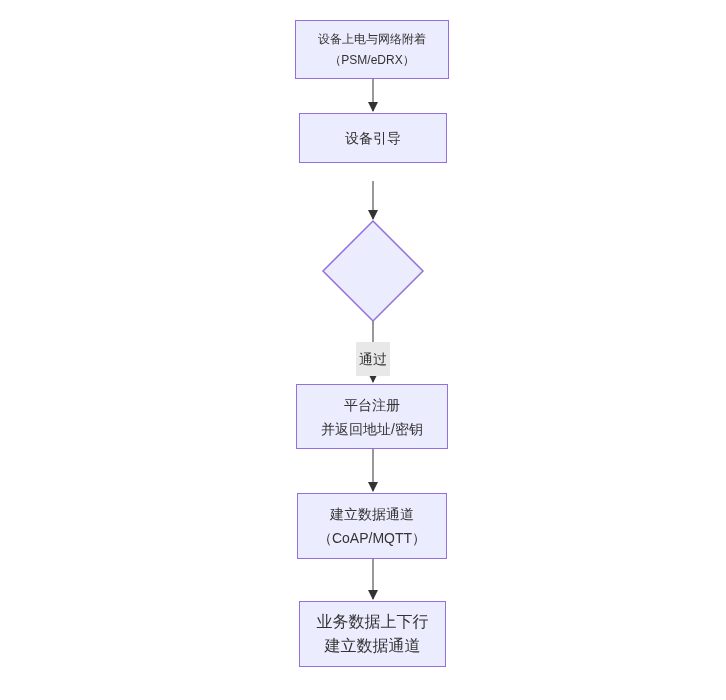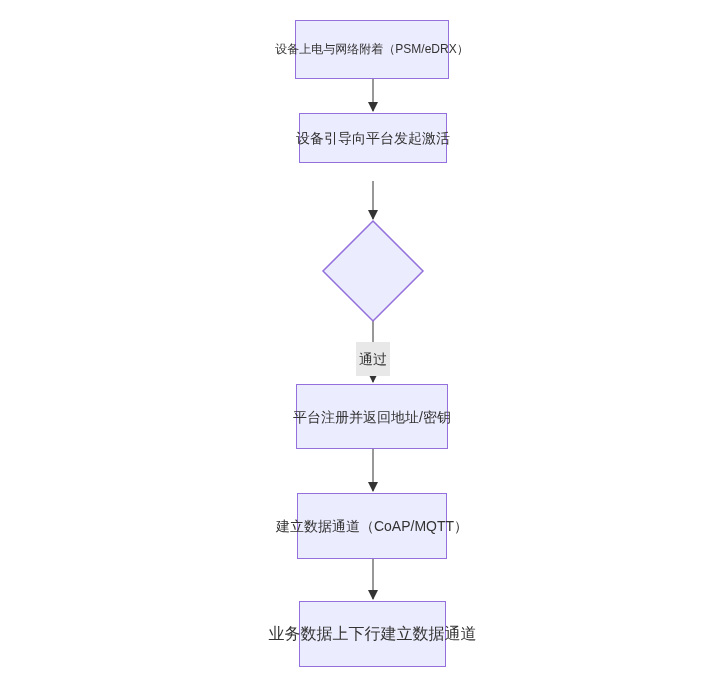--- a/index.html
+++ b/index.html
@@ -26,21 +26,21 @@
   }
   .diamond-shape {
     fill: var(--node-fill, #ececff);
     stroke: var(--node-border, #9370db);
     stroke-width: 1.5;
   }
   .node {
     position: absolute;
     box-sizing: border-box;
     display: flex;
-    flex-direction: row;
+    flex-direction: column;
     align-items: center;
     justify-content: center;
     background: var(--node-fill, #ececff);
     border: 1.5px solid var(--node-border, #9370db);
     color: var(--node-text, #333333);
     text-align: center;
   }
   .node .line { display: block; white-space: nowrap; }
   .node-1 { left: 295px; top: 20px;  width: 154px; height: 59px; font-size: 12px; line-height: 21px; }
   .node-2 { left: 299px; top: 113px; width: 148px; height: 50px; font-size: 14px; line-height: 24px; }
@@ -93,21 +93,20 @@
     <polygon class="diamond-shape" points="373,221 423,271 373,321 323,271"></polygon>
   </svg>
 
   <div class="node node-1">
     <span class="line">设备上电与网络附着</span>
     <span class="line">（PSM/eDRX）</span>
   </div>
 
   <div class="node node-2">
     <span class="line">设备引导</span>
-    <span class="line">向平台发起激活</span>
   </div>
 
 
   <div class="edge-label">通过</div>
 
   <div class="node node-5">
     <span class="line">建立数据通道</span>
     <span class="line">（CoAP/MQTT）</span>
   </div>
 

